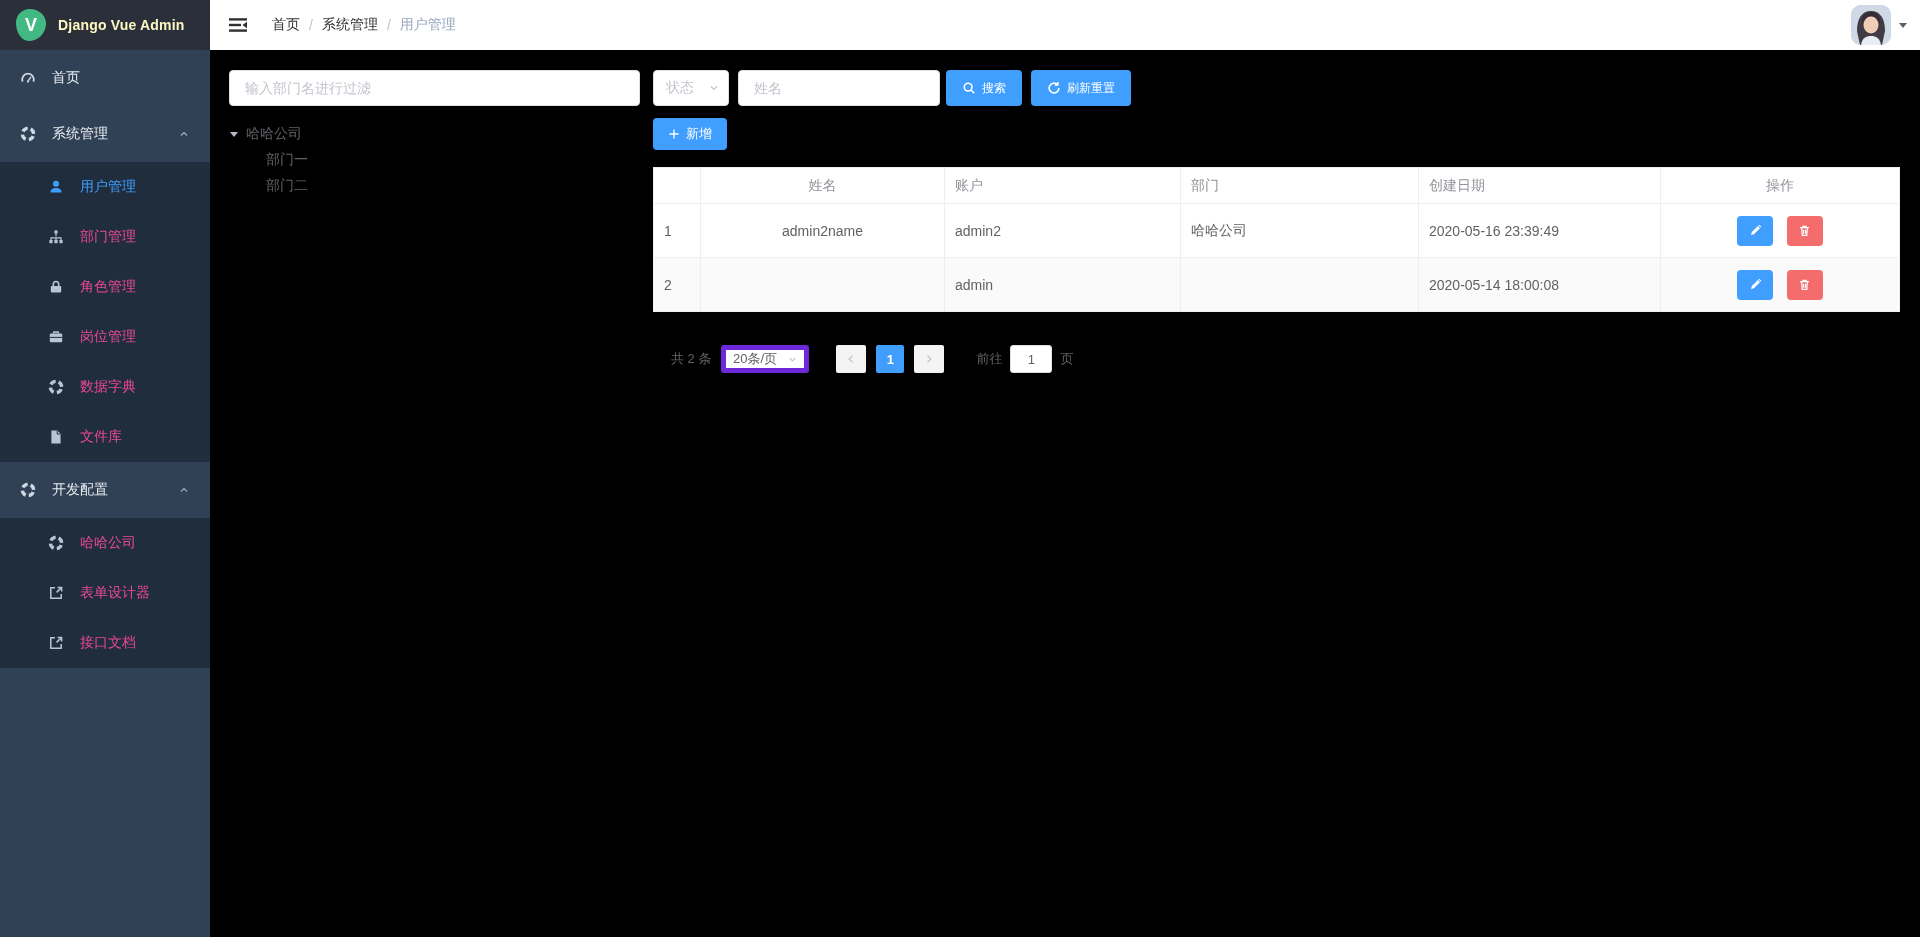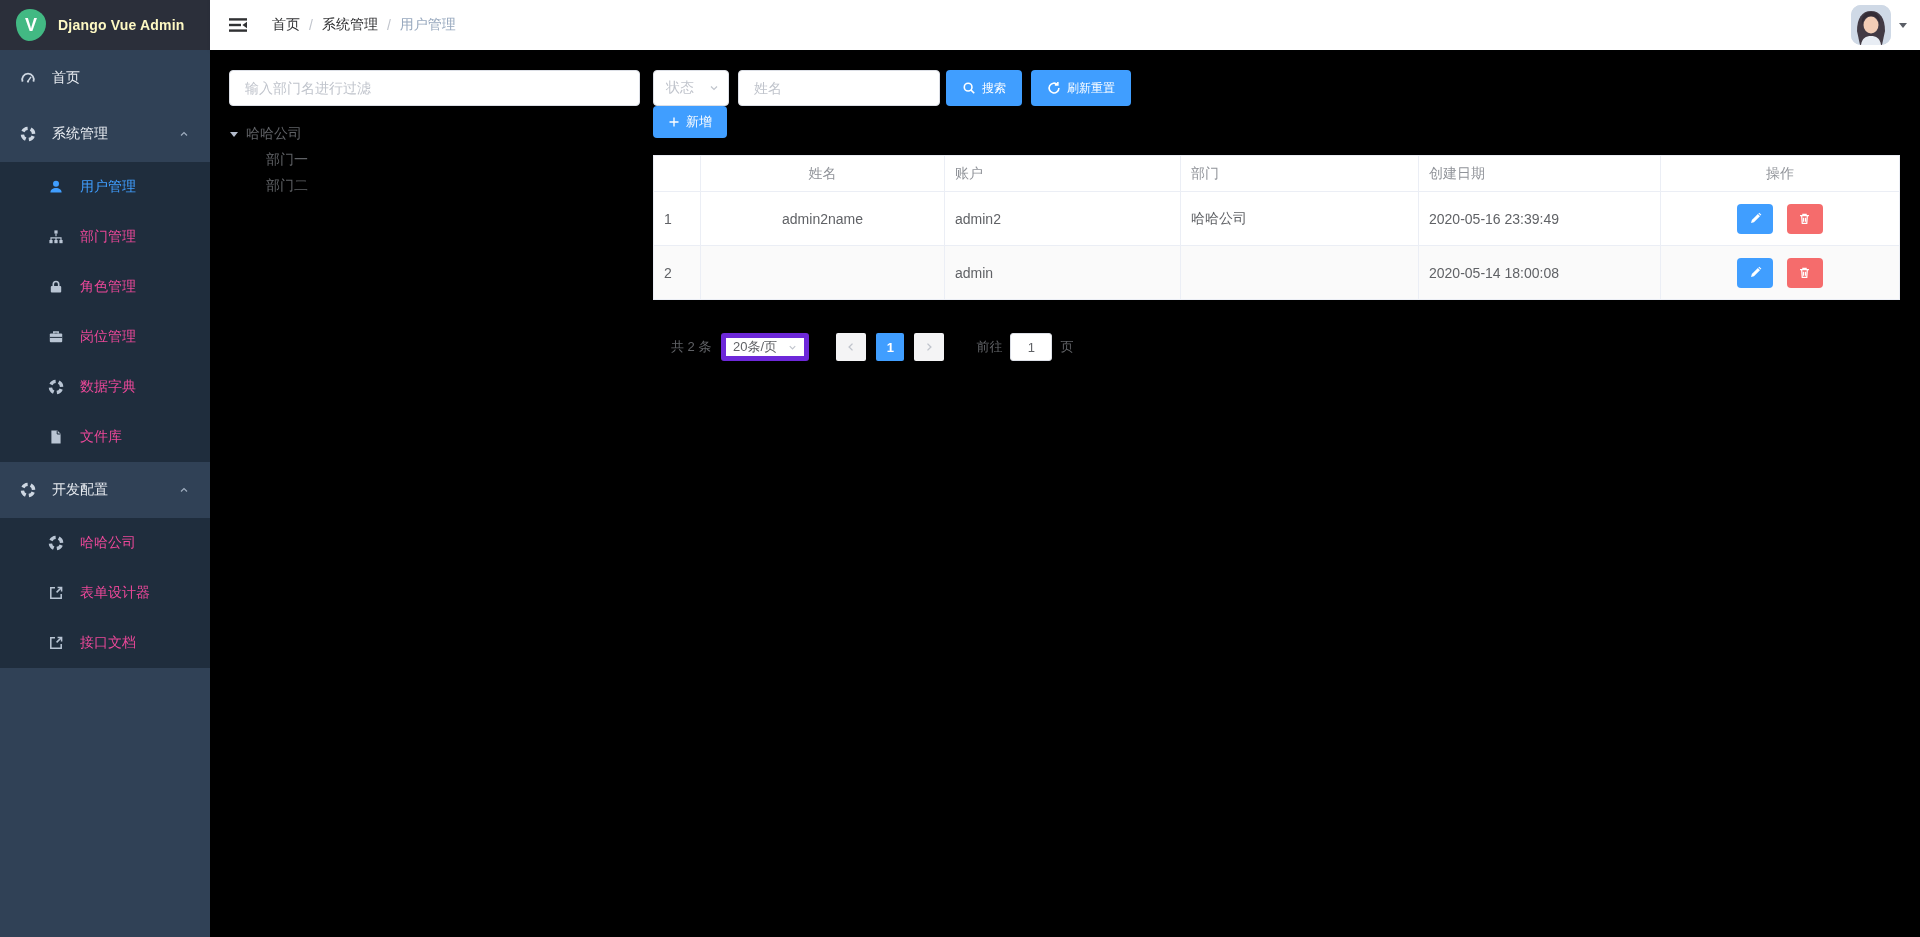--- a/index.html
+++ b/index.html
@@ -52,21 +52,21 @@
   .right-col { flex:1; min-width:0; }
   .filter-row { display:flex; gap:9px; align-items:center; }
   .select-box { height:36px; border:1px solid #dcdfe6; border-radius:4px; background:#fff; display:flex;
     align-items:center; justify-content:space-between; padding:0 8px 0 12px; color:#c0c4cc; cursor:pointer; }
   .status-select { width:76px; }
   .name-input { width:202px; }
   .btn { height:36px; border:none; border-radius:4px; background:#409eff; color:#fff; font-size:12px;
     display:inline-flex; align-items:center; justify-content:center; gap:6px; padding:0 16px;
     cursor:pointer; font-family:inherit; }
   .btn.search { margin-left:-3px; }
-  .add-btn { height:32px; padding:0 15px; font-size:13px; }
+  .add-btn { margin-top:12px; height:32px; padding:0 15px; font-size:13px; }
 
   table.data-table { margin-top:17px; width:1246px; border-collapse:collapse; font-size:14px; color:#606266;
     border:1px solid #ebeef5; table-layout:fixed; }
   .data-table th { height:36px; font-weight:400; color:#909399; border:1px solid #ebeef5; padding:0 10px;
     text-align:left; background:#fff; }
   .data-table td { height:54px; border:1px solid #ebeef5; padding:0 10px; background:#fff; }
   .data-table tr.striped td { background:#fafafa; }
   .col-center { text-align:center !important; }
   .mini-btn { width:36px; height:30px; border:none; border-radius:4px; color:#fff; display:inline-flex;
     align-items:center; justify-content:center; cursor:pointer; margin:0 5px; vertical-align:middle; }

